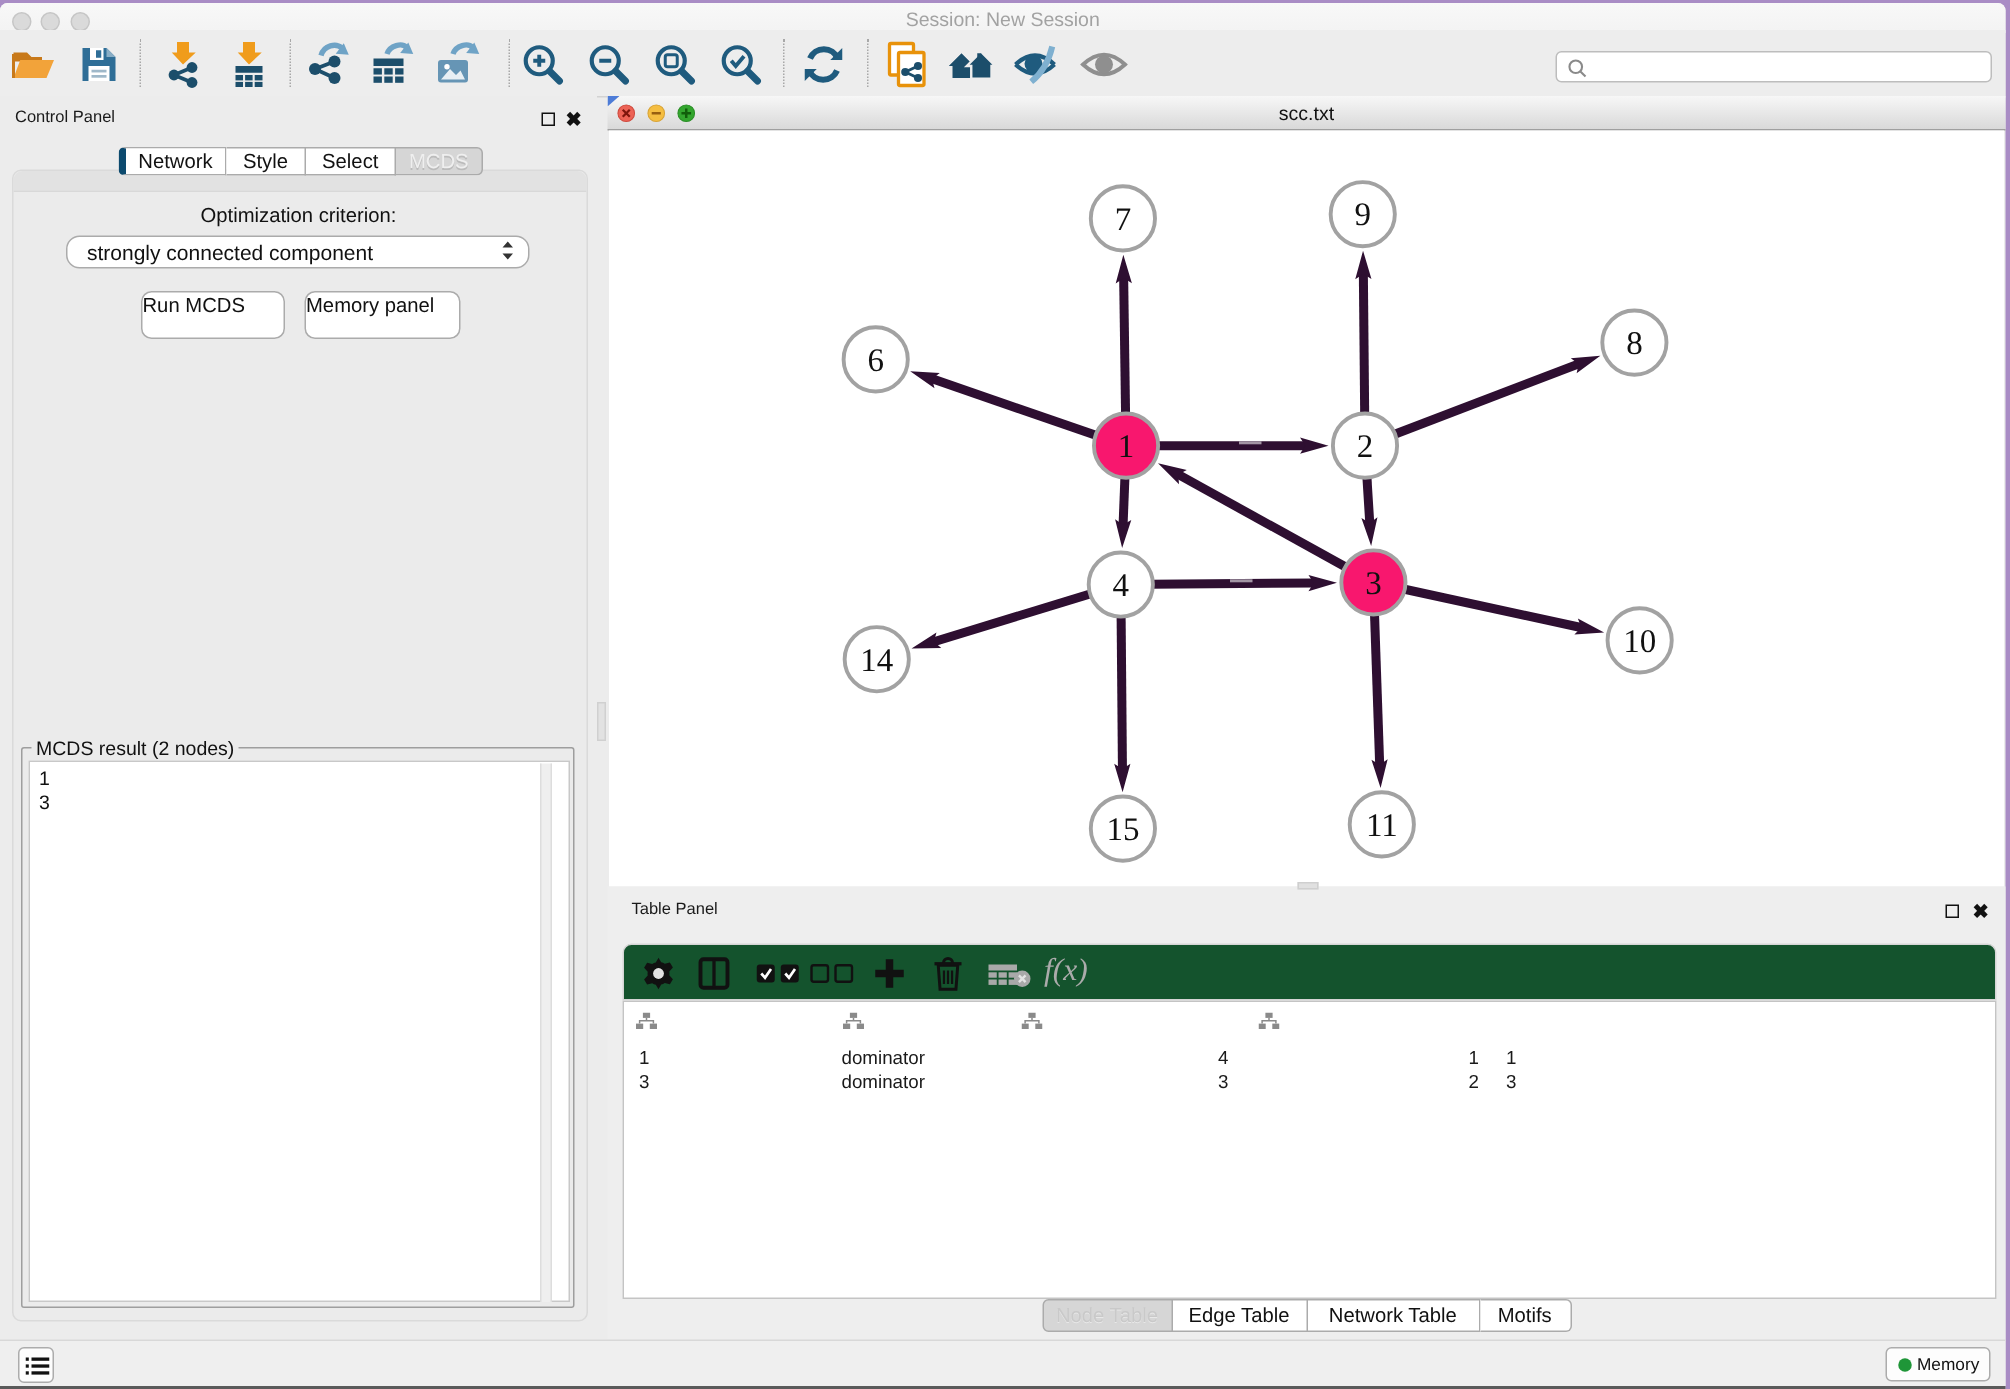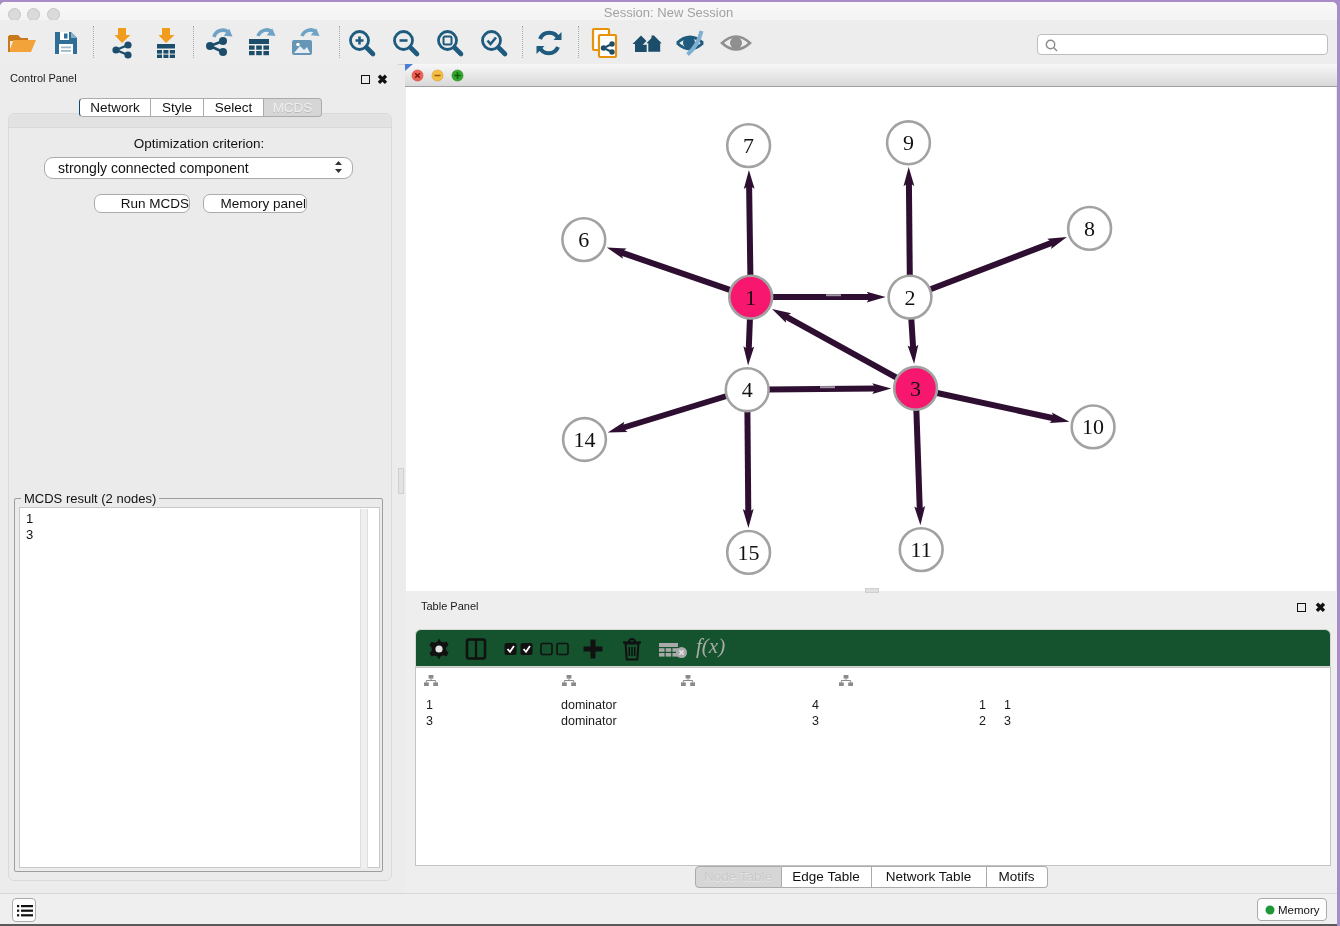--- a/index.html
+++ b/index.html
@@ -11,27 +11,27 @@
 .sep{position:absolute;top:6px;height:32px;width:0;border-left:1px dotted #A8A8A8}
 .ticon{position:absolute;top:6px}
 .search{position:absolute;left:1037px;top:14px;width:291px;height:21px;background:#fff;border:1px solid #BDBDBD;border-radius:4px}
 
 .lpanel{position:absolute;left:0;top:64px;width:398px;height:829px;background:#ECECEC}
 .ptitle{font-size:11px;color:#1a1a1a}
 .floatbtn{position:absolute;width:9px;height:9px;border:1.5px solid #111}
 .xbtn{position:absolute;font-size:13px;font-weight:bold;color:#111;line-height:10px}
 .tabs{position:absolute;left:79px;top:34px;height:19px;display:flex;z-index:3}
 .tab{height:19px;border:1px solid #ABABAB;border-left:none;background:#fff;font-size:13.5px;color:#111;text-align:center;line-height:18px}
-.tab.first{border-left:1px solid #0c4a6e;border-radius:4px 0 0 4px}
+.tab.first{border-left:5px solid #0c4a6e;border-radius:4px 0 0 4px}
 .tab.sel{background:#D6D6D6;color:#EFEFEF;border-radius:0 4px 4px 0;text-shadow:0 1px 0 #bbb}
 .cpanel{position:absolute;left:8px;top:49px;width:384px;height:768px;background:#EBEBEB;border:1px solid #DADADA;border-radius:6px}
 .cpanel:before{content:"";position:absolute;left:0;top:0;width:100%;height:13px;background:#E2E2E2;border-radius:6px 6px 0 0;border-bottom:1px solid #D8D8D8}
 .optlabel{position:absolute;left:0;top:72px;width:100%;text-align:center;font-size:13.5px;color:#111}
 .select{position:absolute;left:44px;top:93px;width:309px;height:22px;background:#fff;border:1px solid #ABABAB;border-radius:9px;font-size:14px;line-height:20px;padding-left:13px;color:#111}
-.btn{position:absolute;height:19px;background:#fff;border:1px solid #ABABAB;border-radius:7px;font-size:13.5px;text-align:right;line-height:18px;color:#111}
+.btn{position:absolute;height:32px;background:#fff;border:1px solid #ABABAB;border-radius:7px;font-size:13.5px;text-align:left;line-height:18px;color:#111}
 .fieldset{position:absolute;left:14px;top:434px;width:369px;height:374px;border:1px solid #9E9E9E;border-radius:2px}
 .legend{position:absolute;left:6px;top:-8px;background:#EBEBEB;font-size:13px;padding:0 3px;color:#111}
 .resultbox{position:absolute;left:4px;top:8px;width:361px;height:361px;background:#fff;border:1px solid #C8C8C8}
 .scroll{position:absolute;right:11px;top:1px;width:8px;height:359px;background:#EFEFEF;border-left:1px solid #DDD;border-right:1px solid #DDD}
 
 .netwin{position:absolute;left:405px;top:64px;width:932px;height:527px}
 .nettitle{position:absolute;left:0;top:0;width:932px;height:23px;background:linear-gradient(#F7F7F7,#D9D9D9);border-bottom:1px solid #9F9F9F}
 .mbtn{position:absolute;top:5px;width:13px;height:13px;border-radius:50%;font-size:11px;font-weight:bold;text-align:center;line-height:12px}
 .canvas{position:absolute;left:1px;top:23px;width:930px;height:504px;background:#fff}
 .tpanel{position:absolute;left:405px;top:591px;width:932px;height:302px;background:#EEEEEE}
@@ -217,20 +217,21 @@
         <path d="M4.8 4.8 L10.2 10.2 M10.2 4.8 L4.8 10.2" stroke="#7E150C" stroke-width="1.7"></path>
       </svg>
   <svg class="mbtn" style="left:26px" width="15" height="15" viewBox="0 0 15 15">
         <circle cx="7.5" cy="7.5" r="6.4" fill="#F5BE41" stroke="#D8A438" stroke-width="0.8"></circle>
         <path d="M4 7.5 H11" stroke="#985F10" stroke-width="1.9"></path>
       </svg>
   <svg class="mbtn" style="left:46px" width="15" height="15" viewBox="0 0 15 15">
         <circle cx="7.5" cy="7.5" r="6.4" fill="#33A62E" stroke="#2C8F28" stroke-width="0.8"></circle>
         <path d="M7.5 3.8 V11.2 M3.8 7.5 H11.2" stroke="#115E0B" stroke-width="1.9"></path>
       </svg>
+  <div style="position:absolute;left:0;top:4px;width:100%;text-align:center;font-size:13px;color:#111">scc.txt</div>
  </div>
  <div class="canvas">
 <svg width="930" height="504" viewBox="0 0 930 504" style="position:absolute;left:0;top:0">
 <line x1="344.4" y1="190.3" x2="343.1" y2="97.9" stroke="#2E0F31" stroke-width="6.0"></line>
 <polygon points="342.9,82.9 348.6,101.8 343.2,98.4 337.8,102.0" fill="#2E0F31"></polygon>
 <line x1="326.0" y1="203.7" x2="215.0" y2="165.4" stroke="#2E0F31" stroke-width="6.0"></line>
 <polygon points="200.8,160.5 220.5,161.6 215.4,165.6 217.0,171.8" fill="#2E0F31"></polygon>
 <line x1="364.5" y1="210.1" x2="464.7" y2="210.1" stroke="#2E0F31" stroke-width="6.0"></line>
 <polygon points="479.7,210.1 460.7,215.5 464.2,210.1 460.7,204.7" fill="#2E0F31"></polygon>
 <line x1="344.0" y1="229.9" x2="342.7" y2="263.4" stroke="#2E0F31" stroke-width="6.0"></line>

